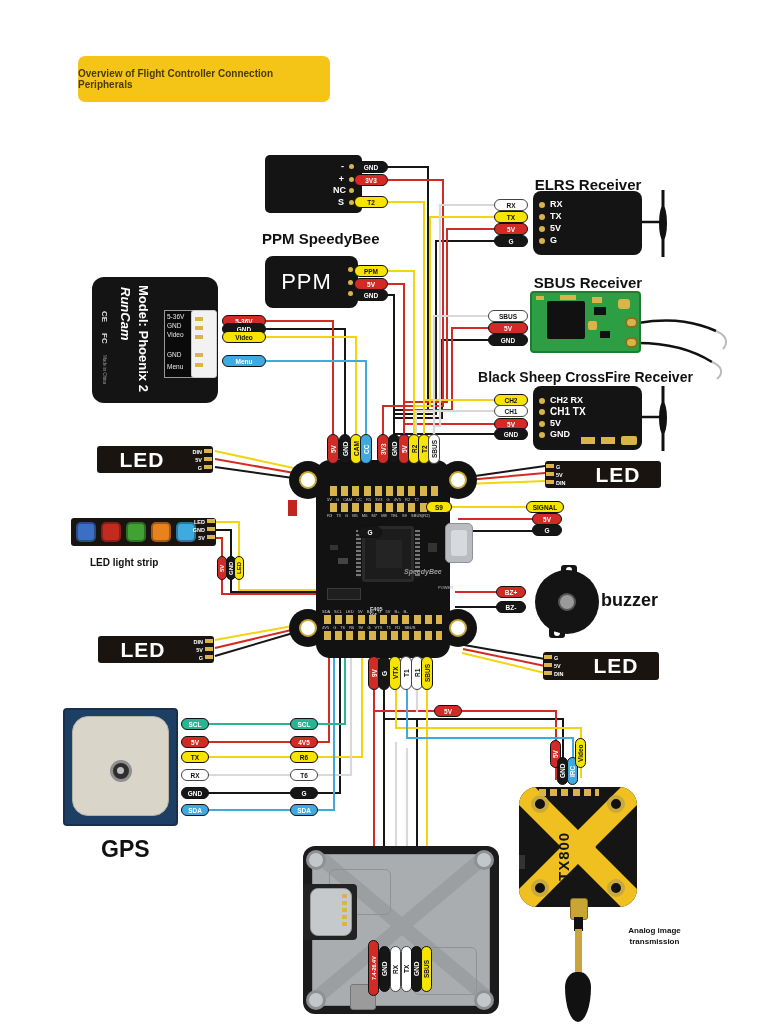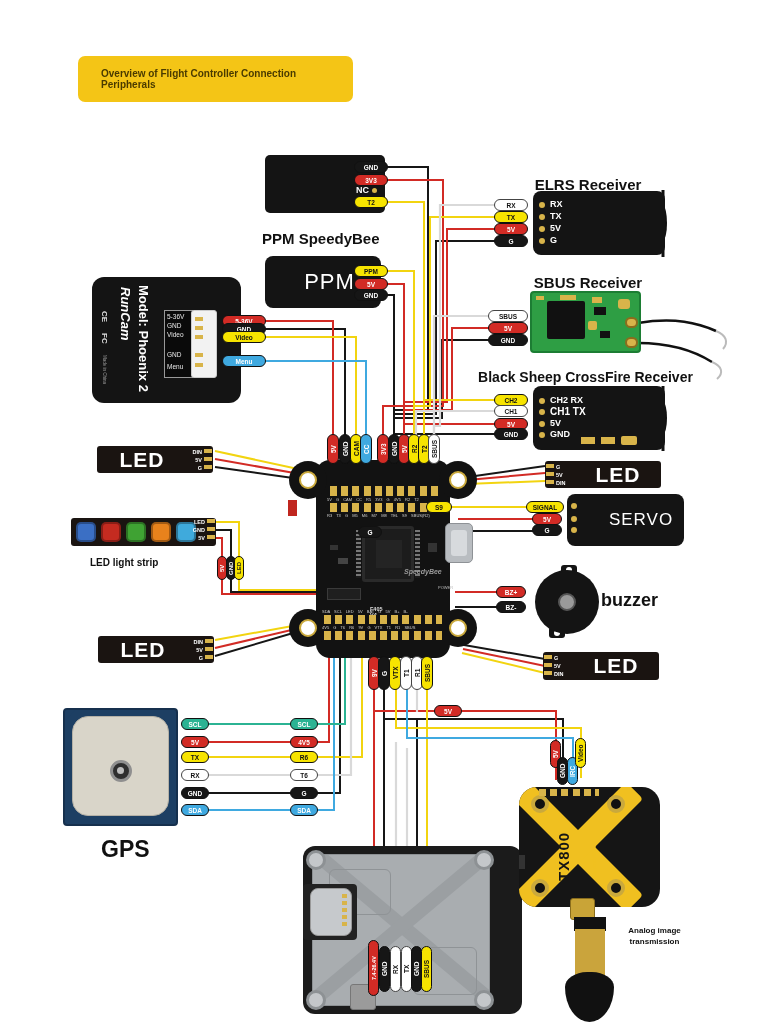--- a/index.html
+++ b/index.html
@@ -1,20 +1,20 @@
 <!DOCTYPE html>
 <html><head>
 <meta charset="utf-8">
 <style>
   html,body{margin:0;padding:0;background:#fff;}
   #canvas{position:relative;width:768px;height:1024px;background:#fff;overflow:hidden;
           font-family:"Liberation Sans",sans-serif;}
   .abs{position:absolute;}
   svg.wires{position:absolute;left:0;top:0;z-index:1;}
-  .comp{position:absolute;z-index:2;padding-left:23px;}
+  .comp{position:absolute;z-index:2;}
   .blackbox{background:#141414;border-radius:8px;}
   
   .ph,.pv{position:absolute;display:flex;align-items:center;justify-content:center;
       border:1.2px solid #111;border-radius:8px;font:bold 6.5px "Liberation Sans",sans-serif;
       z-index:6;box-sizing:border-box;white-space:nowrap;}
   .ph{height:12px;min-width:34px;padding:0 3px;}
   .ph.sm{min-width:28px;}
   .pv{width:12px;writing-mode:vertical-rl;transform:rotate(180deg);padding:3px 0;}
   .red{background:#d22b25;color:#fff;}
   .blk{background:#161616;color:#fff;}
@@ -343,26 +343,20 @@
   <span class="pv red" style="left:368px;top:656px;height:34px;">9V</span>
   <span class="pv blk" style="left:378px;top:656px;height:34px;">G</span>
   <span class="pv yel" style="left:389px;top:656px;height:34px;">VTX</span>
   <span class="pv wht" style="left:400px;top:656px;height:34px;">T1</span>
   <span class="pv wht" style="left:411px;top:656px;height:34px;">R1</span>
   <span class="pv yel" style="left:421px;top:656px;height:34px;">SBUS</span>
 
   <span class="ph yel" style="left:426px;top:501px;min-width:26px;">S9</span>
   <span class="ph blk" style="left:358px;top:526px;min-width:24px;">G</span>
 
-  <div class="comp blackbox" style="left:567px;top:494px;width:94px;height:52px;display:flex;align-items:center;justify-content:center;">
-    <span style="color:#fff;font-size:17px;font-weight:400;letter-spacing:1px;margin-left:8px;">SERVO</span>
-    <span class="dot" style="left:4px;top:9px;width:6px;height:6px;"></span>
-    <span class="dot" style="left:4px;top:22px;width:6px;height:6px;"></span>
-    <span class="dot" style="left:4px;top:33px;width:6px;height:6px;"></span>
-  </div>
   <span class="ph yel" style="left:526px;top:501px;min-width:38px;">SIGNAL</span>
   <span class="ph red" style="left:532px;top:513px;min-width:30px;">5V</span>
   <span class="ph blk" style="left:532px;top:524px;min-width:30px;">G</span>
 
   <div class="comp" style="left:530px;top:560px;width:90px;height:80px;">
     <span class="abs" style="left:31px;top:5px;width:16px;height:10px;background:#141414;border-radius:3px;"></span>
     <span class="abs" style="left:36px;top:7px;width:6px;height:6px;background:#fff;border-radius:50%;"></span>
     <span class="abs" style="left:19px;top:67px;width:16px;height:11px;background:#141414;border-radius:3px;"></span>
     <span class="abs" style="left:24px;top:70px;width:6px;height:6px;background:#fff;border-radius:50%;"></span>
     <span class="abs" style="left:5px;top:10px;width:64px;height:64px;background:#141414;border-radius:50%;"></span>

